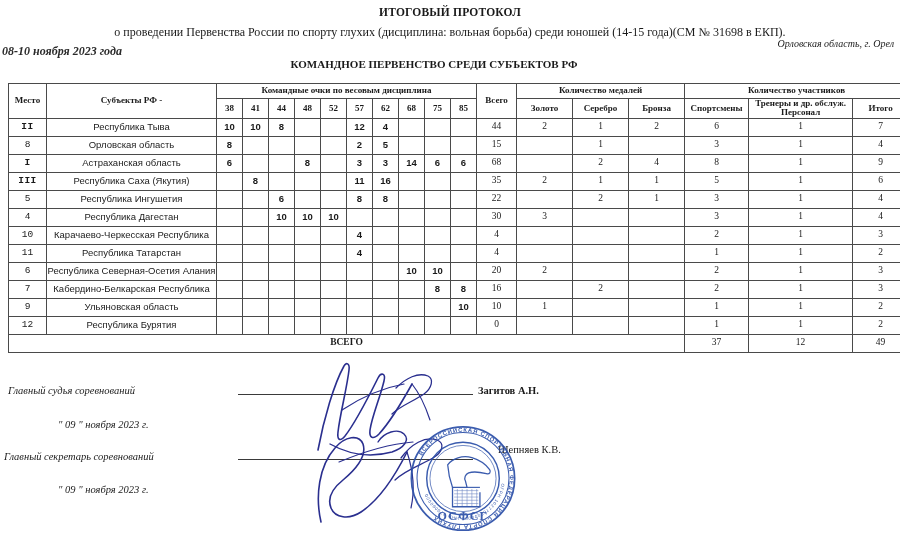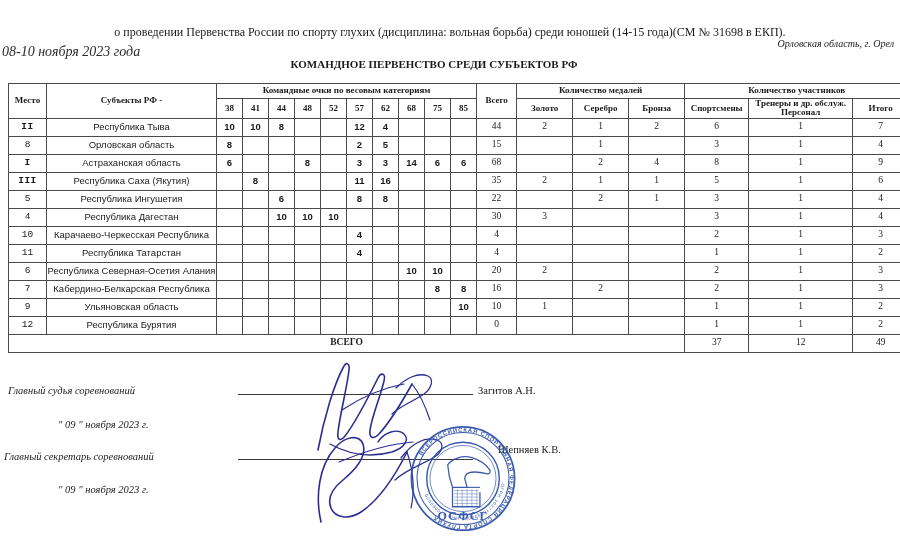--- a/index.html
+++ b/index.html
@@ -36,23 +36,23 @@
     top: 25px;
     left: 0;
     width: 900px;
     text-align: center;
     font-size: 12px;
   }
   .date-left {
     position: absolute;
     top: 44px;
     left: 2px;
-    font-size: 14px;
+    font-size: 12px;
     font-style: italic;
-    font-weight: normal;
+    font-weight: bold;
     color: #2a2a2a;
   }
   .place-right {
     position: absolute;
     top: 38px;
     right: 6px;
     font-size: 10px;
     font-style: italic;
   }
   .section-title {
@@ -161,21 +161,21 @@
     border-top: 1px solid #3a3a3a;
     width: 235px;
   }
   .sig-line-1 { top: 394px; left: 238px; }
   .sig-line-2 { top: 459px; left: 238px; }
 
   .sig-name {
     position: absolute;
     font-size: 10.5px;
   }
-  .sig-name-1 { top: 385px; left: 478px; }
+  .sig-name-1 { top: 385px; left: 478px; font-weight: bold; }
   .sig-name-2 { top: 444px; left: 498px; }
 
   
   .ink {
     position: absolute;
     pointer-events: none;
   }
   .ink-1 { top: 358px; left: 300px; }
   .ink-2 { top: 418px; left: 305px; }
 
@@ -188,20 +188,21 @@
     height: 121px;
     pointer-events: none;
     opacity: 0.92;
   }
 </style>
 </head>
 <body>
 
 <div class="page">
 
+  <div class="doc-title">ИТОГОВЫЙ ПРОТОКОЛ</div>
   <div class="doc-subtitle">о проведении Первенства России по спорту глухих (дисциплина: вольная борьба) среди юношей (14-15 года)(СМ № 31698 в ЕКП).</div>
   <div class="date-left">08-10 ноября 2023 года</div>
   <div class="place-right">Орловская область, г. Орел</div>
   <div class="section-title">КОМАНДНОЕ ПЕРВЕНСТВО СРЕДИ СУБЪЕКТОВ РФ</div>
 
   <div class="tbl-wrap">
     <table class="proto">
       <colgroup>
         <col class="c-place">
           <col class="c-subj">
@@ -220,21 +221,21 @@
           <col class="c-med">
           <col class="c-med">
         <col class="c-sport">
           <col class="c-train">
           <col class="c-itogo">
       </colgroup>
       <thead>
         <tr>
           <th class="tall" rowspan="2">Место</th>
           <th class="tall" rowspan="2">Субъекты РФ -</th>
-          <th class="grp" colspan="10">Командные очки по весовым категориям</th>
+          <th class="grp" colspan="10">Командные очки по весовым дисциплина</th>
           <th class="tall" rowspan="2">Всего</th>
           <th class="grp" colspan="3">Количество медалей</th>
           <th class="grp" colspan="3">Количество участников</th>
         </tr>
         <tr>
           <th>38</th>
           <th>41</th>
           <th>44</th>
           <th>48</th>
           <th>52</th>

